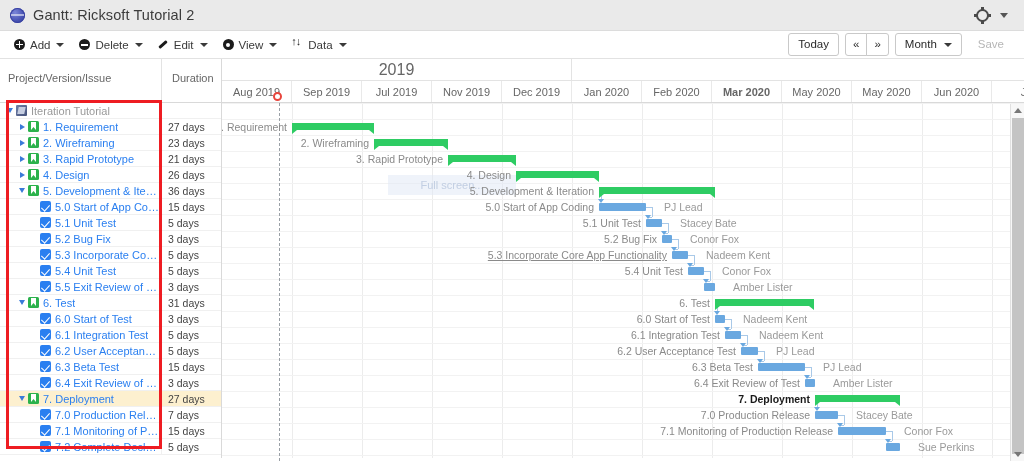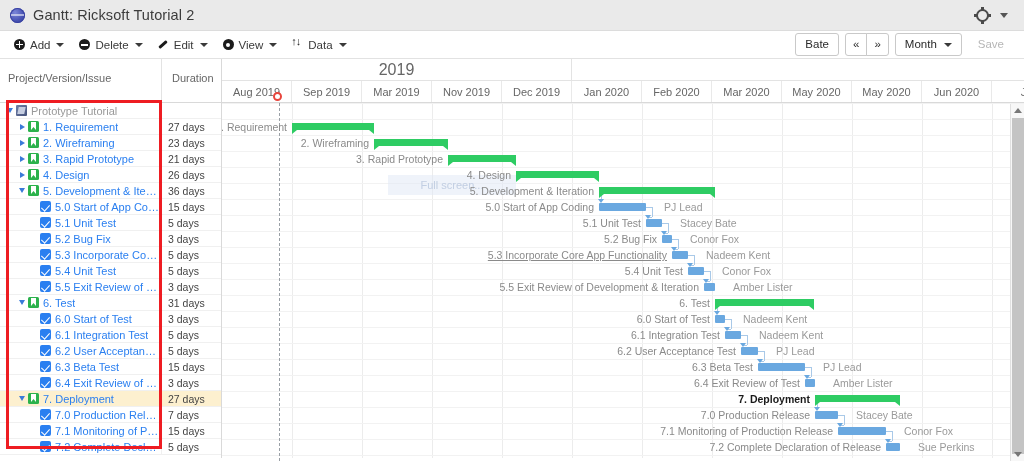--- a/index.html
+++ b/index.html
@@ -500,21 +500,21 @@
     <span class="tb-caret"></span>
   </div>
 
   <div class="tb-btn">
     <span class="tb-ico ico-sort"></span>
     <span>Data</span>
     <span class="tb-caret"></span>
   </div>
 
   <div id="toolbar-right">
-    <button class="btn">Bate</button>
+    <button class="btn">Today</button>
     <span class="btn-group">
       <button class="btn">«</button>
       <button class="btn">»</button>
     </span>
     <button class="btn btn-select">
       <span>Month</span>
       <span class="tb-caret"></span>
     </button>
     <button class="btn btn-disabled">Save</button>
   </div>
@@ -528,21 +528,21 @@
       <div class="lh-cell lh-dur">Duration</div>
     </div>
     <div id="grid-rows">
         <div class="row">
           <div class="cell-name">
             <span class="tw" style="width: 4px;"></span>
             <span class="arrow down">
               <i></i>
             </span>
             <span class="ic ic-project"></span>
-            <span class="lbl-proj">Prototype Tutorial</span>
+            <span class="lbl-proj">Iteration Tutorial</span>
           </div>
           <div class="cell-dur"></div>
         </div>
         <div class="row">
           <div class="cell-name">
             <span class="tw" style="width: 16px;"></span>
             <span class="arrow right">
               <i></i>
             </span>
             <span class="ic ic-version"></span>
@@ -775,26 +775,26 @@
   </div>
 
   <div id="rightpane">
     <div id="tl-head">
       <div id="tl-year">
           <div class="year-cell" style="width: 350px;">2019</div>
         </div>
       <div id="tl-month">
           <div class="month-cell" style="width: 70px;">Aug 2019</div>
           <div class="month-cell" style="width: 70px;">Sep 2019</div>
-          <div class="month-cell" style="width: 70px;">Mar 2019</div>
+          <div class="month-cell" style="width: 70px;">Jul 2019</div>
           <div class="month-cell" style="width: 70px;">Nov 2019</div>
           <div class="month-cell" style="width: 70px;">Dec 2019</div>
           <div class="month-cell" style="width: 70px;">Jan 2020</div>
           <div class="month-cell" style="width: 70px;">Feb 2020</div>
-          <div class="month-cell" style="width: 70px;">Mar 2020</div>
+          <div class="month-cell" style="width: 70px; font-weight: bold;">Mar 2020</div>
           <div class="month-cell" style="width: 70px;">May 2020</div>
           <div class="month-cell" style="width: 70px;">May 2020</div>
           <div class="month-cell" style="width: 70px;">Jun 2020</div>
           <div class="month-cell" style="width: 70px;">Ju</div>
         </div>
     </div>
     <div id="tl-body">
       <div id="watermark">Full screen...</div>
     <div class="grid-col" style="left: 70px;"></div>
         <div class="grid-col" style="left: 140px;"></div>
@@ -881,21 +881,20 @@
         <div class="bar bar-task" style="left: 466px; top: 164px; width: 16px;"></div>
         <div class="bar-label" style="top: 162px; right: 341px; text-align: right;">5.4 Unit Test</div>
         <div class="bar-label right" style="top: 162px; left: 500px;">Conor Fox</div>
         <div class="dep">
           <div class="hline" style="left: 466px; width: 6px; top: 152px;"></div>
           <div class="vline" style="left: 472px; top: 152px; height: 10px;"></div>
           <div class="hline" style="left: 468px; width: 4px; top: 162px;"></div>
           <div class="arrowhead" style="left: 465px; top: 160px;"></div>
         </div>
         <div class="bar bar-task" style="left: 482px; top: 180px; width: 11px;"></div>
-        <div class="bar-label" style="top: 178px; right: 325px; text-align: right;">5.5 Exit Review of Development &amp; Iteration</div>
         <div class="bar-label right" style="top: 178px; left: 511px;">Amber Lister</div>
         <div class="dep">
           <div class="hline" style="left: 482px; width: 6px; top: 168px;"></div>
           <div class="vline" style="left: 488px; top: 168px; height: 10px;"></div>
           <div class="hline" style="left: 484px; width: 4px; top: 178px;"></div>
           <div class="arrowhead" style="left: 481px; top: 176px;"></div>
         </div>
         <div class="bar bar-summary" style="left: 493px; top: 196px; width: 99px;"></div>
         <div class="bar-label" style="top: 194px; right: 314px; text-align: right;">6. Test</div>
         <div class="bar bar-task" style="left: 493px; top: 212px; width: 10px;"></div>
@@ -957,21 +956,20 @@
         <div class="bar bar-task" style="left: 616px; top: 324px; width: 48px;"></div>
         <div class="bar-label" style="top: 322px; right: 191px; text-align: center;">7.1 Monitoring of Production Release</div>
         <div class="bar-label right" style="top: 322px; left: 682px;">Conor Fox</div>
         <div class="dep">
           <div class="hline" style="left: 616px; width: 6px; top: 312px;"></div>
           <div class="vline" style="left: 622px; top: 312px; height: 10px;"></div>
           <div class="hline" style="left: 618px; width: 4px; top: 322px;"></div>
           <div class="arrowhead" style="left: 615px; top: 320px;"></div>
         </div>
         <div class="bar bar-task" style="left: 664px; top: 340px; width: 14px;"></div>
-        <div class="bar-label" style="top: 338px; right: 143px; text-align: right;">7.2 Complete Declaration of Release</div>
         <div class="bar-label right" style="top: 338px; left: 696px;">Sue Perkins</div>
         <div class="dep">
           <div class="hline" style="left: 664px; width: 6px; top: 328px;"></div>
           <div class="vline" style="left: 670px; top: 328px; height: 10px;"></div>
           <div class="hline" style="left: 666px; width: 4px; top: 338px;"></div>
           <div class="arrowhead" style="left: 663px; top: 336px;"></div>
         </div>
       </div>
 
     <div id="vscroll">

